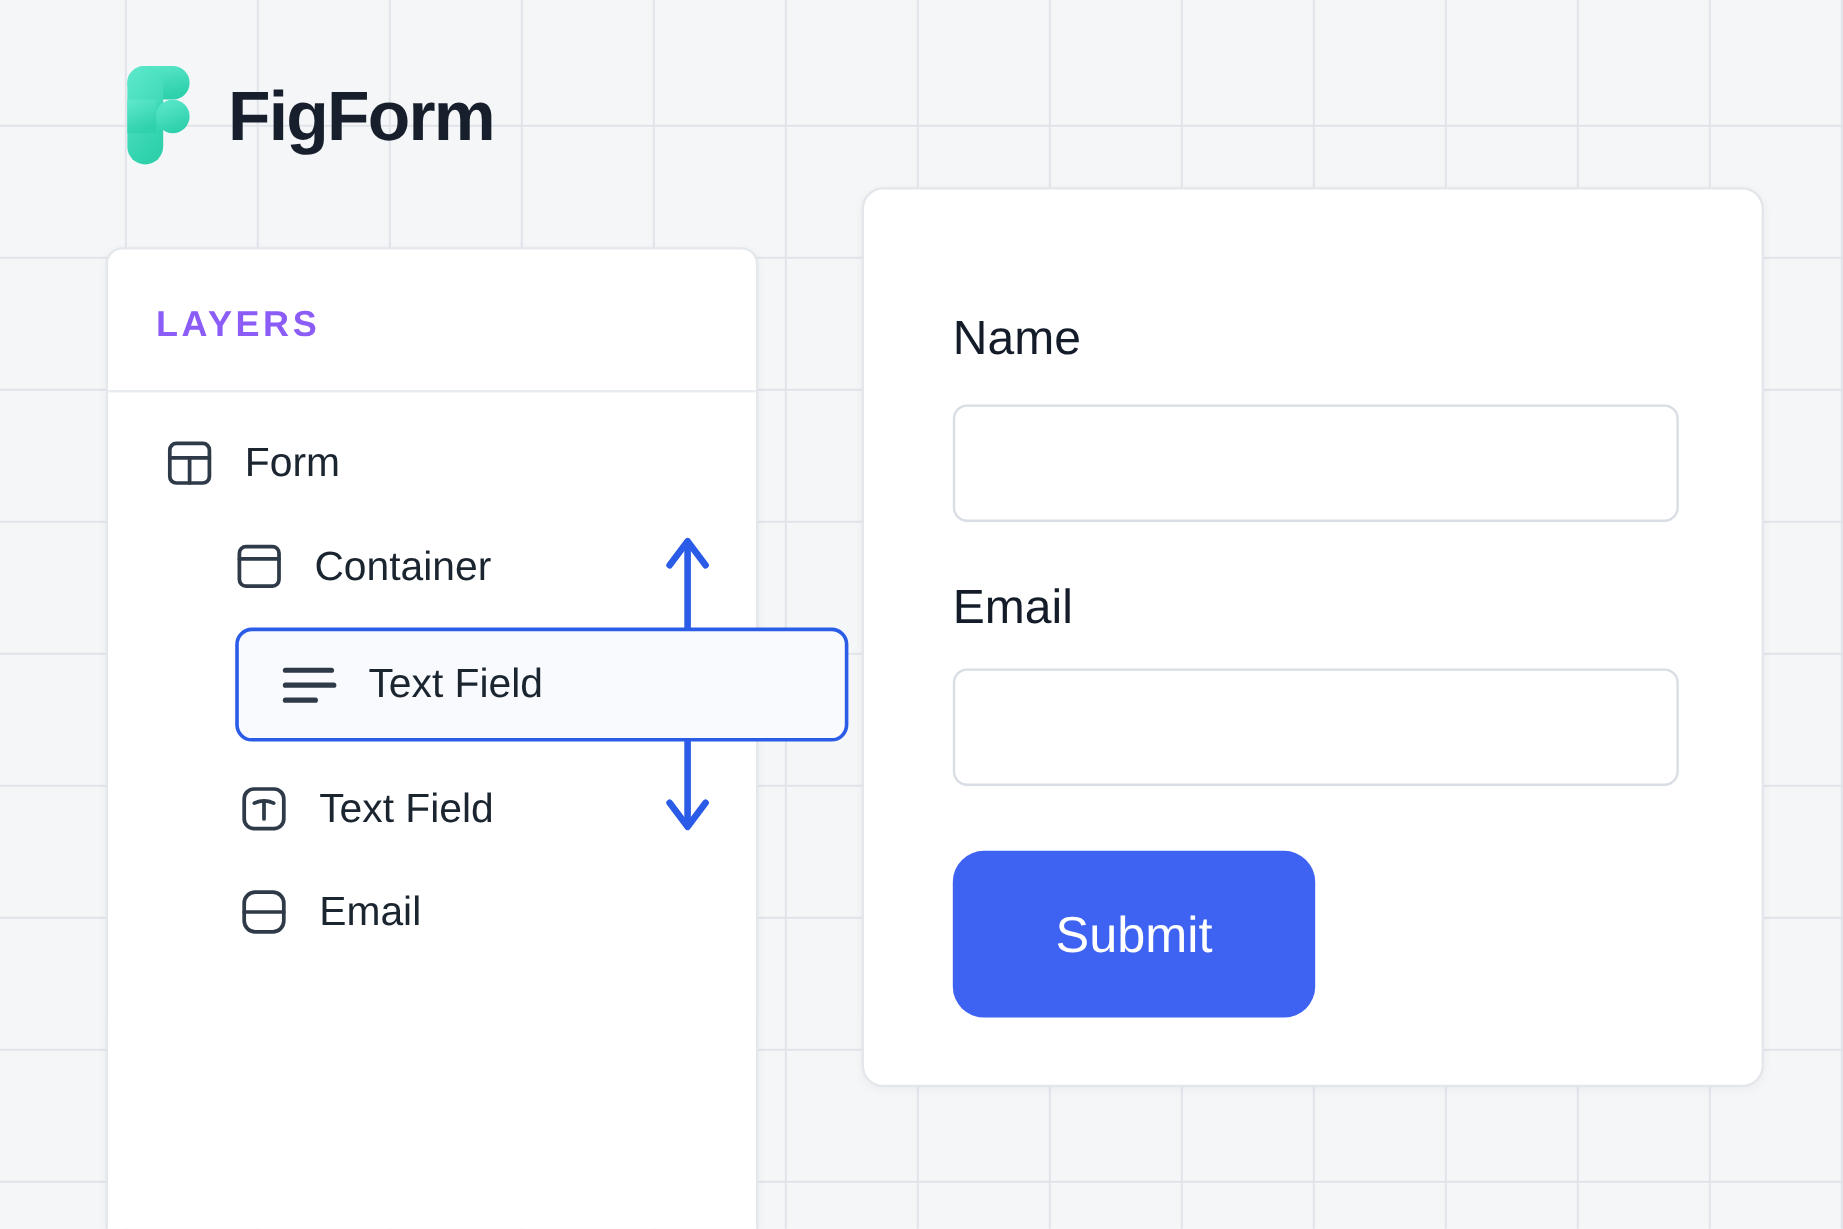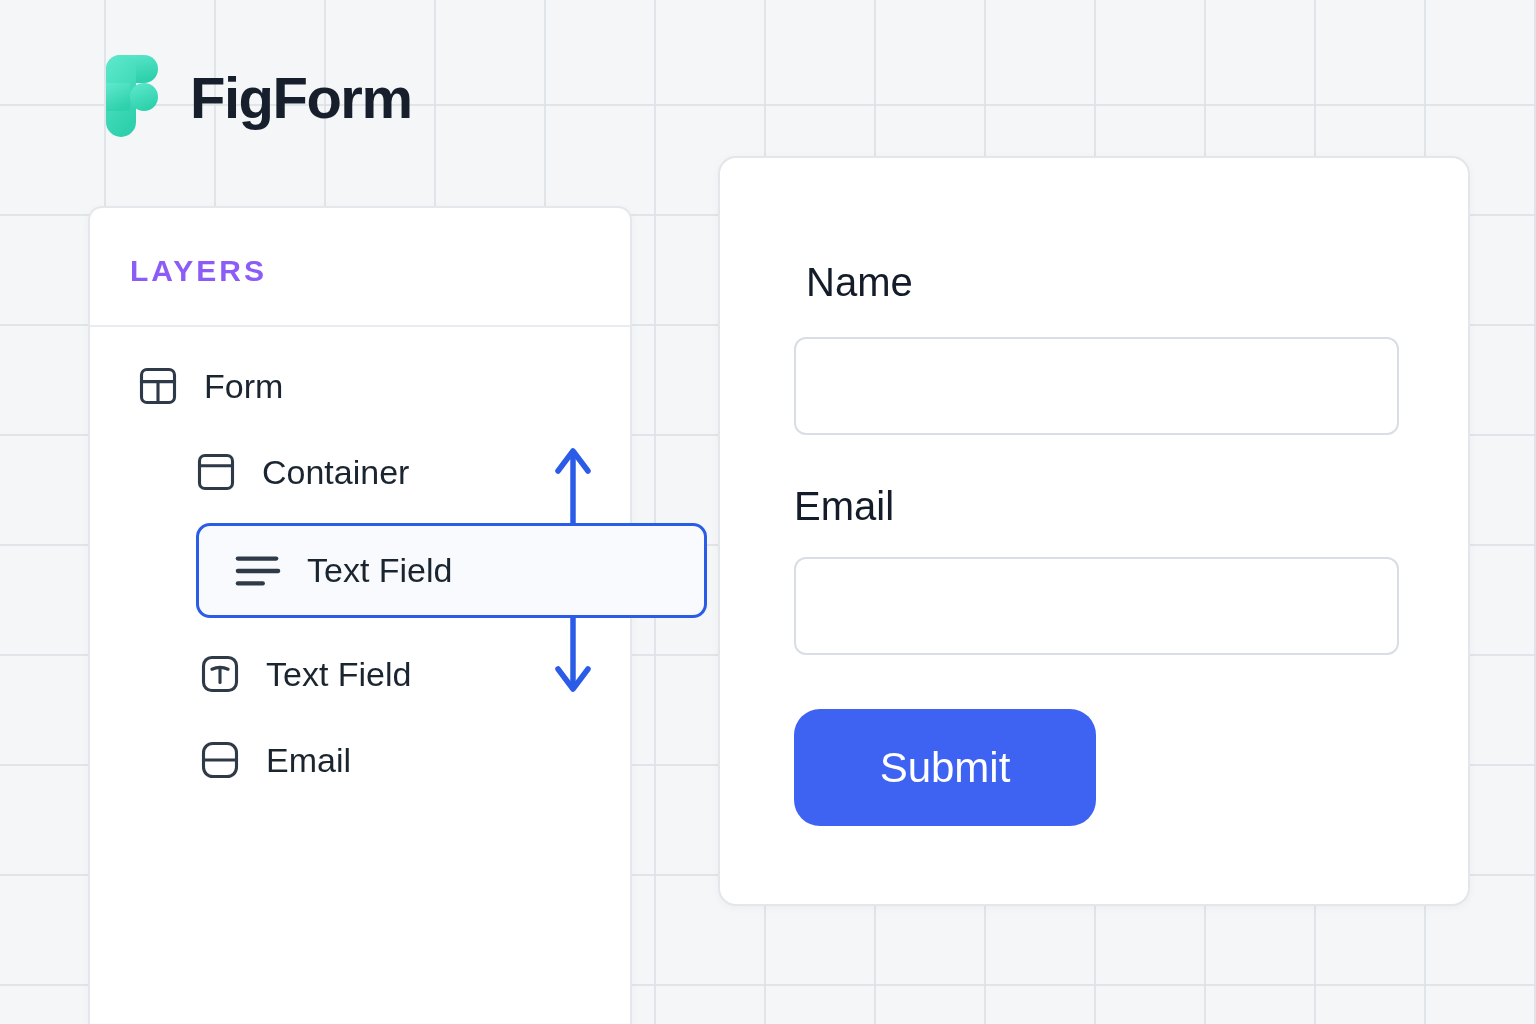--- a/index.html
+++ b/index.html
@@ -61,32 +61,32 @@
   .drag-arrow{ position:absolute; left:551px; top:444px; width:44px; height:252px; z-index:2; }
 
   
   .form-panel{
     position:absolute; left:718px; top:156px; width:752px; height:750px;
     background:#ffffff; border:2px solid #e3e6ea; border-radius:18px;
     box-shadow:0 2px 8px rgba(15,23,42,0.04);
     z-index:1;
   }
   .field-label{ position:absolute; left:74px; font-size:40px; color:#131c28; }
-  .label-name { top:102px;margin-left:12px; }
+  .label-name { top:102px; }
   .label-email{ top:326px; }
   .text-input{
     position:absolute; left:74px; width:605px; height:98px;
     background:#ffffff; border:2px solid #d9dee5; border-radius:12px;
     font-size:36px; padding:0 24px; color:#131c28; outline:none;
     font-family:"Liberation Sans", sans-serif;
   }
   .input-name { top:179px; }
   .input-email{ top:399px; }
   .submit-btn{
-    position:absolute; left:74px; top:551px; width:302px; height:117px;
+    position:absolute; left:74px; top:551px; width:302px; height:139px;
     background:#3e63f2; border:none; border-radius:26px;
     color:#ffffff; font-size:42px; font-weight:500;
     font-family:"Liberation Sans", sans-serif;
     display:flex; align-items:center; justify-content:center;
     cursor:pointer;
   }
 </style>
 </head>
 <body>
 

